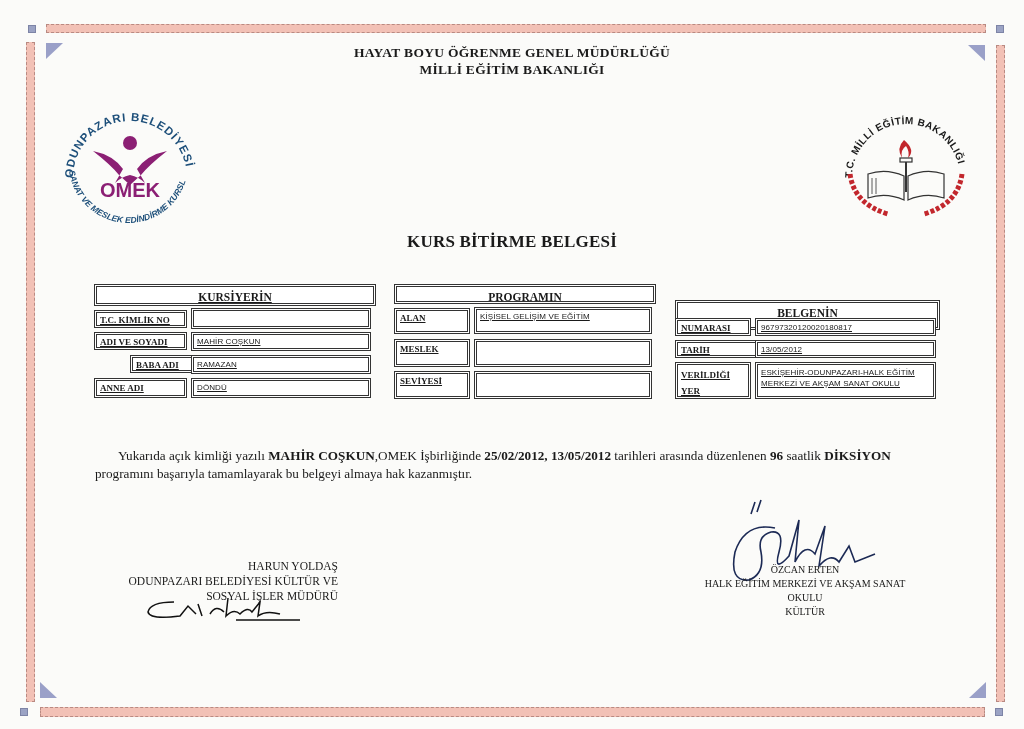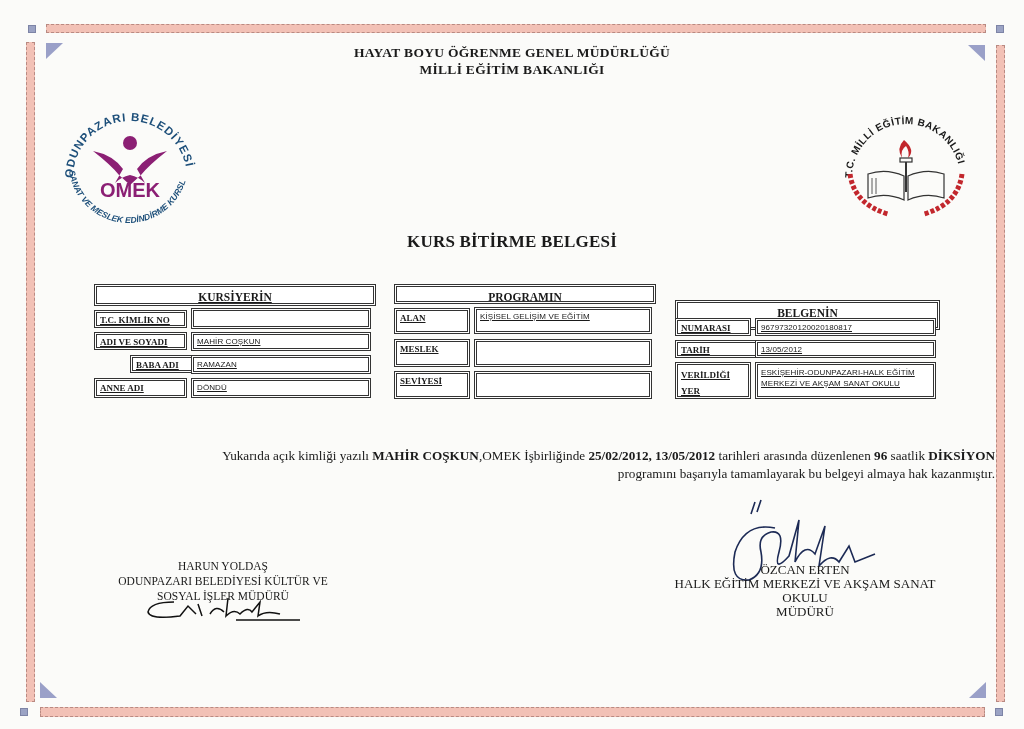--- a/index.html
+++ b/index.html
@@ -31,27 +31,27 @@
   .logo-right { position: absolute; left: 838px; top: 108px; width: 135px; height: 120px; }
 
   
   .panel { position: absolute; }
   .cell { position: absolute; border: 3px double #333; background: #fff; font-size: 9px; padding: 2px 3px; overflow: hidden; text-decoration: underline; }
   .cell.lbl { font-weight: bold; font-size: 9px; }
   .cell.val { font-size: 9px; font-family: "Liberation Sans", sans-serif; font-size: 8px; letter-spacing: 0.1px; }
   .cell.head { text-align: center; font-weight: bold; font-size: 11.5px; padding-top: 4px; }
 
   
-  .body-text { position: absolute; left: 95px; top: 447px; width: 900px; font-size: 13.2px; line-height: 18px; text-align: right; }
+  .body-text { position: absolute; left: 95px; top: 447px; width: 900px; font-size: 13.2px; line-height: 18px; }
   .body-text .l1 { padding-left: 23px; }
   .body-text b { font-weight: bold; }
 
   
-  .sig-left { position: absolute; left: 108px; top: 559px; width: 230px; text-align: center; font-size: 11.5px; line-height: 15px; }
-  .sig-right { position: absolute; left: 670px; top: 563px; width: 270px; text-align: center; font-size: 13px; line-height: 14px; }
+  .sig-left { position: absolute; left: 108px; top: 559px; width: 230px; text-align: right; font-size: 11.5px; line-height: 15px; }
+  .sig-right { position: absolute; left: 670px; top: 563px; width: 270px; text-align: center; font-size: 10px; line-height: 14px; }
   .scribble { position: absolute; }
 </style>
 </head>
 <body>
 
 <div class="bar bar-top"></div>
 <div class="bar bar-bottom"></div>
 <div class="bar bar-left"></div>
 <div class="bar bar-right"></div>
 <div class="sq" style="left:28px;top:25px;"></div>
@@ -149,14 +149,14 @@
   <path d="M34,6 Q10,6 8,16 Q10,24 40,20 L48,10 L56,18 M58,8 L62,20 M70,18 Q76,8 84,16 M88,2 L86,20 Q94,12 100,18 Q108,10 112,16 L120,6 L118,20 Q126,14 140,18 M96,24 L160,24" fill="none" stroke="#111" stroke-width="1.5"></path>
 </svg>
 
 <svg class="scribble" style="left:715px;top:492px;" width="170" height="110" viewBox="0 0 170 110">
   <path d="M40,10 L36,22 M46,8 L42,20 M60,36 Q30,30 20,60 Q14,90 34,88 Q50,82 46,60 Q42,44 56,40 Q70,38 64,60 Q58,82 74,64 L84,28 L80,70 Q90,50 100,62 L110,34 L104,74 Q116,60 124,70 L134,54 L140,70 L160,62" fill="none" stroke="#1c2a55" stroke-width="1.6"></path>
 </svg>
 <div class="sig-right">
   <div>ÖZCAN ERTEN</div>
   <div>HALK EĞİTİM MERKEZİ VE AKŞAM SANAT</div>
   <div>OKULU</div>
-  <div>MÜDÜRÜ</div>
+  <div>KÜLTÜR</div>
 </div>
 
 </body></html>

